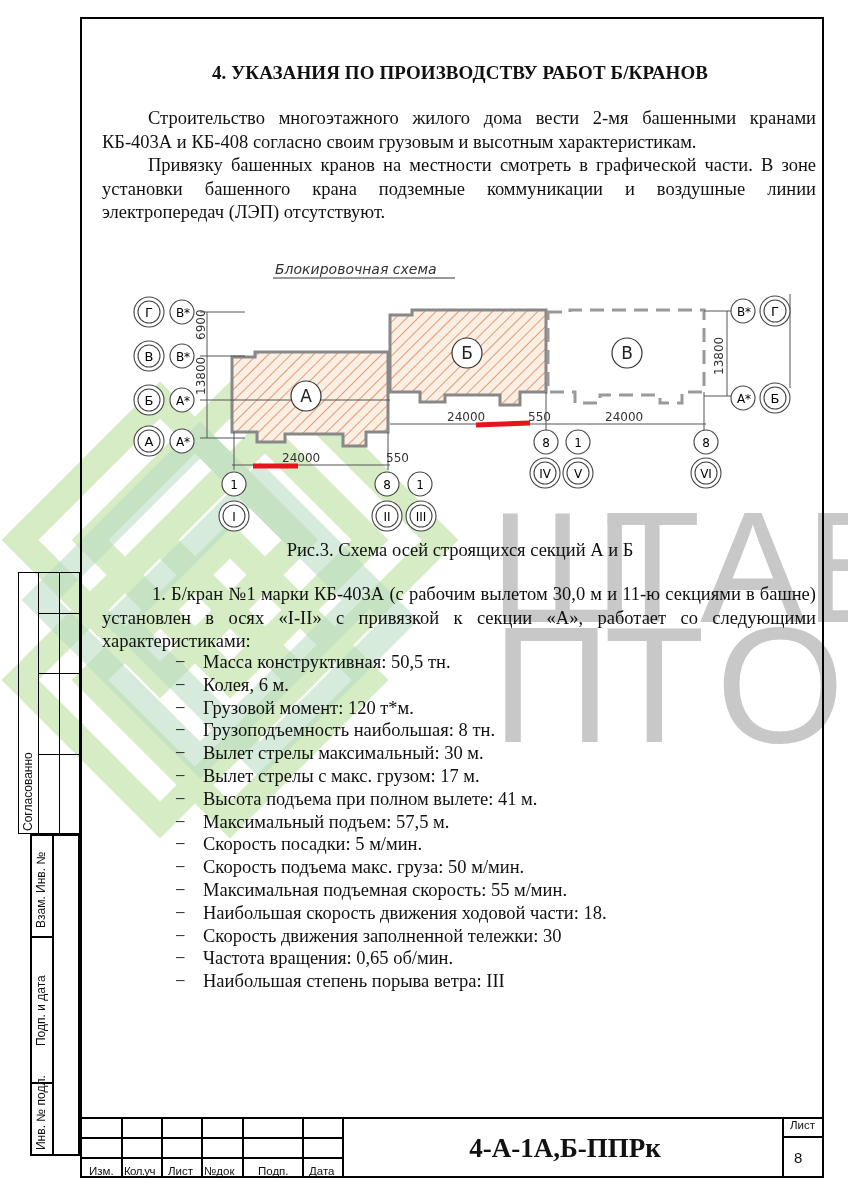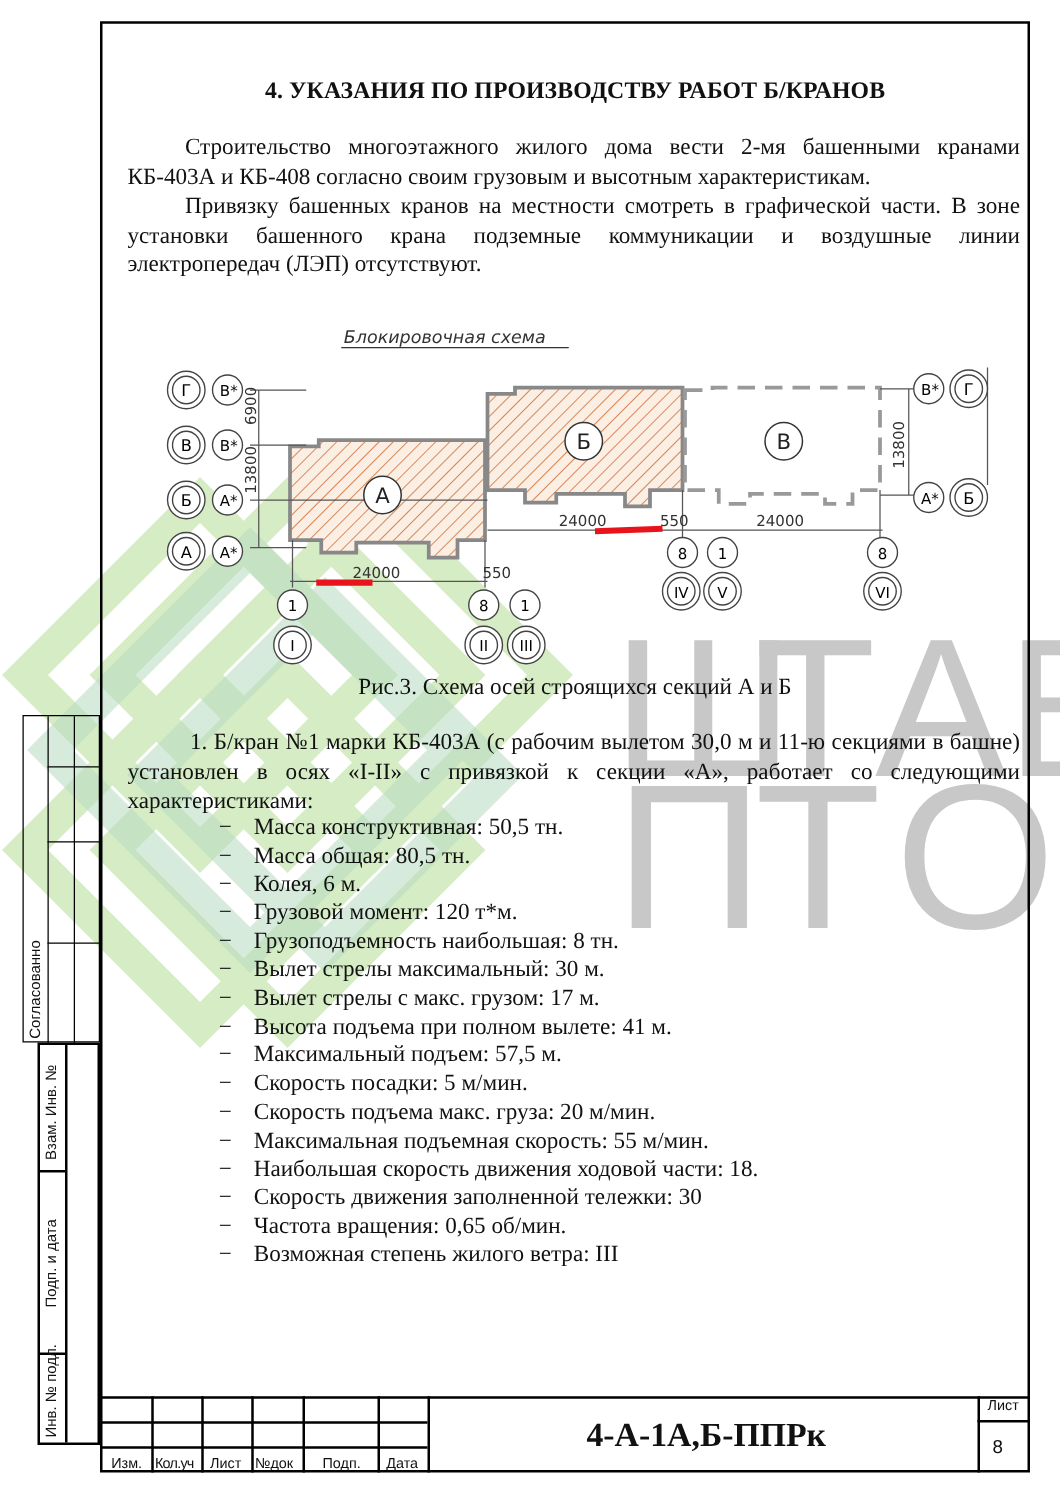--- a/index.html
+++ b/index.html
@@ -182,35 +182,34 @@
   <text x="706" y="447" font-size="12" text-anchor="middle">8</text>
   <text x="706" y="478" font-size="12" text-anchor="middle">VI</text>
 </svg>
 
 <div class="caption">Рис.3. Схема осей строящихся секций А и Б</div>
 
 <div class="para indent" style="top:583px;text-indent:50px;">1.  Б/кран №1 марки КБ-403А (с рабочим вылетом 30,0 м и 11-ю секциями в башне) установлен в осях «I-II» с привязкой к секции «А», работает со следующими характеристиками:</div>
 
 <div class="bullets">
   <div><span class="dash">−</span><span>Масса конструктивная: 50,5 тн.</span></div>
-  <div><span class="dash">−</span><span>Масса общая: 80,5 тн.</span></div>
   <div><span class="dash">−</span><span>Колея, 6 м.</span></div>
   <div><span class="dash">−</span><span>Грузовой момент: 120 т*м.</span></div>
   <div><span class="dash">−</span><span>Грузоподъемность наибольшая: 8 тн.</span></div>
   <div><span class="dash">−</span><span>Вылет стрелы максимальный: 30 м.</span></div>
   <div><span class="dash">−</span><span>Вылет стрелы с макс. грузом: 17 м.</span></div>
   <div><span class="dash">−</span><span>Высота подъема при полном вылете: 41 м.</span></div>
   <div><span class="dash">−</span><span>Максимальный подъем: 57,5 м.</span></div>
   <div><span class="dash">−</span><span>Скорость посадки: 5 м/мин.</span></div>
-  <div><span class="dash">−</span><span>Скорость подъема макс. груза: 20 м/мин.</span></div>
+  <div><span class="dash">−</span><span>Скорость подъема макс. груза: 50 м/мин.</span></div>
   <div><span class="dash">−</span><span>Максимальная подъемная скорость: 55 м/мин.</span></div>
   <div><span class="dash">−</span><span>Наибольшая скорость движения ходовой части: 18.</span></div>
   <div><span class="dash">−</span><span>Скорость движения заполненной тележки: 30</span></div>
   <div><span class="dash">−</span><span>Частота вращения: 0,65  об/мин.</span></div>
-  <div><span class="dash">−</span><span>Возможная степень жилого ветра: III</span></div>
+  <div><span class="dash">−</span><span>Наибольшая степень порыва ветра: III</span></div>
 </div>
 
 <div class="side" style="left:18px;top:572px;width:62px;height:262px;border-width:1px;">
   <div class="abs" style="left:19px;top:0;width:1px;height:262px;background:#000;"></div>
   <div class="abs" style="left:40px;top:0;width:1px;height:262px;background:#000;"></div>
   <div class="abs" style="left:19px;top:40px;width:43px;height:1px;background:#000;"></div>
   <div class="abs" style="left:19px;top:100px;width:43px;height:1px;background:#000;"></div>
   <div class="abs" style="left:19px;top:181px;width:43px;height:1px;background:#000;"></div>
   <div class="vtext" style="left:2px;top:258px;">Согласованно</div>
 </div>

